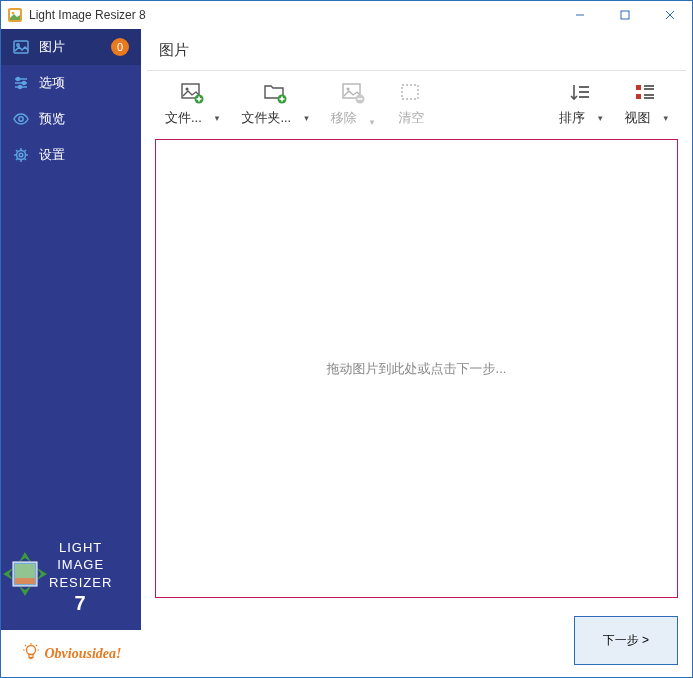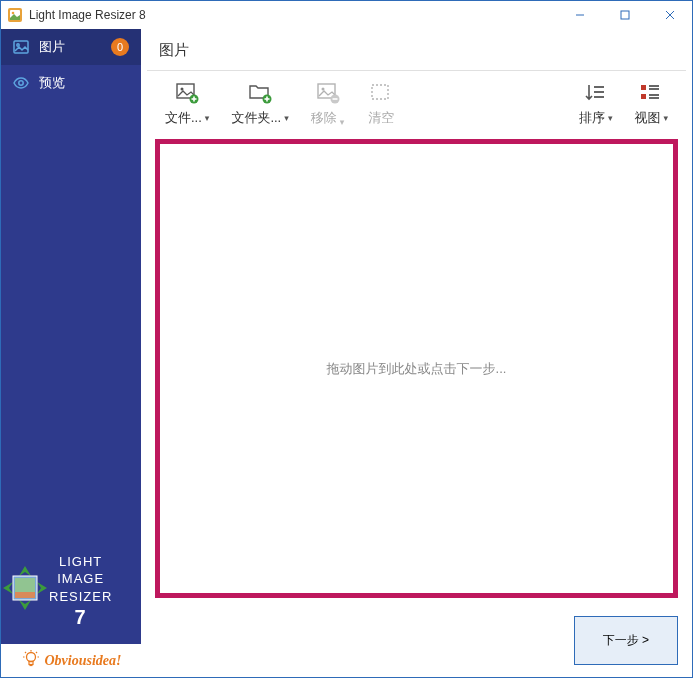--- a/index.html
+++ b/index.html
@@ -24,39 +24,39 @@
   .side-item .icon svg { stroke: #5da5e0; fill: none; stroke-width: 1.5; }
   .side-item .label { flex: 1; font-size: 13px; }
   .badge { background: #e87a1f; color: #fff; border-radius: 9px; min-width: 18px; height: 18px; font-size: 11px; display: flex; align-items: center; justify-content: center; padding: 0 4px; }
   
   .side-spacer { flex: 1; }
   .side-logo { display: flex; flex-direction: row; align-items: center; padding: 10px 0 14px; color: #fff; text-align: center; }
   .side-logo .logo-img { width: 48px; height: 48px; margin-bottom: 6px; }
   .side-logo .logo-text { font-family: Arial, sans-serif; font-weight: 300; letter-spacing: 1px; line-height: 1.25; font-size: 14px; }
   .side-logo .logo-text .big { font-size: 20px; font-weight: bold; display: block; }
   
-  .obvious { background: #fff; padding: 5px 8px; display: flex; align-items: center; justify-content: center; gap: 4px; cursor: pointer; }
+  .obvious { background: #fff; padding: 12px 8px; display: flex; align-items: center; justify-content: center; gap: 4px; cursor: pointer; }
   .obvious-text { font-family: "Comic Sans MS", cursive; color: #e87a1f; font-size: 14px; font-weight: bold; font-style: italic; }
   
   
   .content { flex: 1; background: #fff; display: flex; flex-direction: column; padding: 0; }
   .content-header { padding: 12px 18px 10px; font-size: 15px; color: #333; }
   .sep { height: 1px; background: #e0e0e0; margin: 0 6px; }
   
   .toolbar { display: flex; padding: 6px 14px 2px; gap: 2px; }
   .toolbar-spacer { flex: 1; }
   .tbtn { display: flex; flex-direction: column; align-items: center; padding: 4px 10px; cursor: pointer; min-width: 50px; }
   .tbtn .ticon { width: 24px; height: 24px; display: flex; align-items: center; justify-content: center; margin-bottom: 4px; }
-  .tbtn .tlabel { font-size: 12px; color: #333; display:flex; align-items:center; gap:2px;}
+  .tbtn .tlabel { font-size: 12px; color: #333; display:flex; align-items:center; gap:12px;}
   .tbtn.disabled .tlabel { color: #aaa; align-items: flex-end; }
   .tbtn.disabled svg { opacity: 0.45; }
   .drop-arrow { font-size: 9px; color: #555; margin-left:1px;}
   .tbtn.disabled .drop-arrow{color:#bbb;}
   
-  .drop-area { flex: 1; margin: 6px 14px 10px; border: 5px solid #be185d; display: flex; align-items: center; justify-content: center; color: #888; font-size: 13px; }
+  .drop-area { flex: 1; margin: 6px 14px 10px; border: 1px solid #be185d; display: flex; align-items: center; justify-content: center; color: #888; font-size: 13px; }
   
   .footer { display: flex; justify-content: flex-end; padding: 8px 14px 12px; }
   .next-btn { border: 1px solid #2e6bb8; background: #e6eef8; padding: 15px 28px; font-size: 12px; cursor: pointer; }
 </style>
 </head>
 <body>
 
 <div class="titlebar">
   <span class="app-icon">
     <svg viewBox="0 0 16 16">
@@ -97,25 +97,55 @@
             <circle cx="5" cy="6" r="1.2"></circle>
             <path d="M2 12 L6 8 L9 11 L12 8 L15 11"></path>
           </svg>
         </span>
       <span class="label">图片</span>
       <span class="badge">0</span>
     </div>
     <div class="side-item">
       <span class="icon">
           <svg width="16" height="16" viewBox="0 0 16 16">
+            <line x1="2" y1="4" x2="14" y2="4"></line>
+            <line x1="2" y1="8" x2="14" y2="8"></line>
+            <line x1="2" y1="12" x2="14" y2="12"></line>
+            <circle cx="5" cy="4" r="1.5" fill="#5da5e0"></circle>
+            <circle cx="11" cy="8" r="1.5" fill="#5da5e0"></circle>
+            <circle cx="7" cy="12" r="1.5" fill="#5da5e0"></circle>
+          </svg>
+        </span>
+      <span class="label">选项</span>
+    </div>
+    <div class="side-item">
+      <span class="icon">
+          <svg width="16" height="16" viewBox="0 0 16 16">
             <path d="M1 8 C3 4 6 3 8 3 C10 3 13 4 15 8 C13 12 10 13 8 13 C6 13 3 12 1 8 Z"></path>
             <circle cx="8" cy="8" r="2.2"></circle>
           </svg>
         </span>
       <span class="label">预览</span>
+    </div>
+    <div class="side-item">
+      <span class="icon">
+          <svg width="16" height="16" viewBox="0 0 16 16">
+            <circle cx="8" cy="8" r="4.5"></circle>
+            <circle cx="8" cy="8" r="1.8"></circle>
+            <line x1="8" y1="1" x2="8" y2="3"></line>
+            <line x1="8" y1="13" x2="8" y2="15"></line>
+            <line x1="1" y1="8" x2="3" y2="8"></line>
+            <line x1="13" y1="8" x2="15" y2="8"></line>
+            <line x1="3" y1="3" x2="4.5" y2="4.5"></line>
+            <line x1="11.5" y1="11.5" x2="13" y2="13"></line>
+            <line x1="13" y1="3" x2="11.5" y2="4.5"></line>
+            <line x1="4.5" y1="11.5" x2="3" y2="13"></line>
+          </svg>
+        </span>
+      <span class="label">设置</span>
     </div>
 
     <div class="side-spacer"></div>
 
     <div class="side-logo">
       <span class="logo-img">
         <svg viewBox="0 0 48 48">
             <path d="M24 2 L30 12 L24 8 L18 12 Z" fill="#3c9b3c"></path>
             <path d="M24 46 L18 36 L24 40 L30 36 Z" fill="#3c9b3c"></path>
             <path d="M2 24 L12 18 L8 24 L12 30 Z" fill="#3c9b3c"></path>

